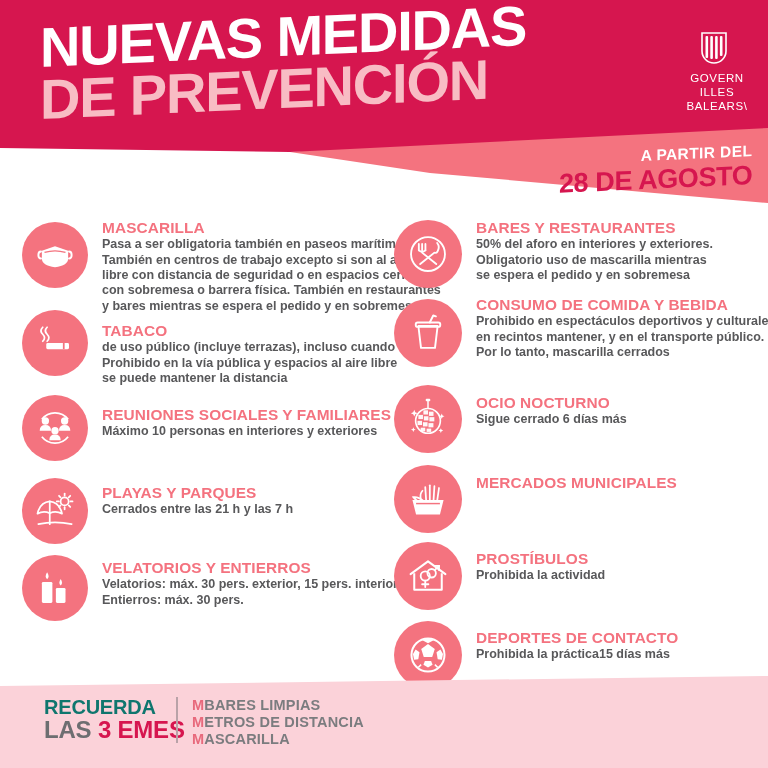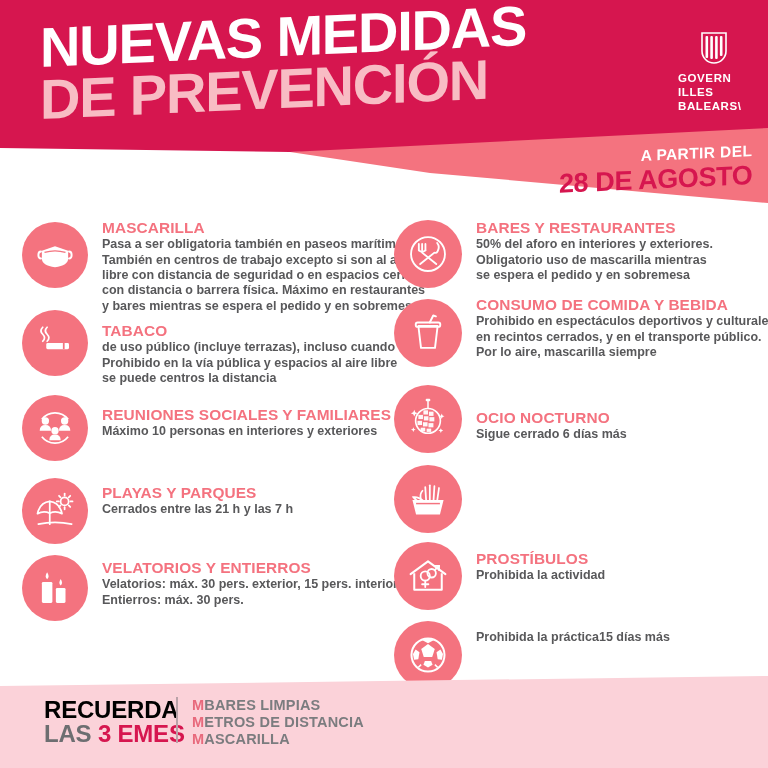--- a/index.html
+++ b/index.html
@@ -34,21 +34,21 @@
   .title-1{color:#ffffff;}
   .title-2{color:#f8bcc4;}
 
   
   .logo-block{
     position:absolute;left:672px;top:32px;width:84px;text-align:center;
   }
   .logo-shield{display:block;margin:0 auto 7px auto;}
   .logo-text{
     color:#ffffff;font-size:11.5px;line-height:1.22;letter-spacing:0.6px;
-    font-weight:bold;text-align:left;padding-left:6px;
+    font-weight:normal;text-align:center;padding-left:6px;
   }
 
   
   .apartir-wrap{
     position:absolute;right:16px;top:143px;text-align:right;
     transform:skewY(-2.6deg);transform-origin:100% 0;
   }
   .apartir{
     color:#ffffff;font-size:15.5px;font-weight:bold;letter-spacing:0.4px;
     line-height:1;margin:0 0 3px 0;font-stretch:condensed;
@@ -79,21 +79,21 @@
     color:#58585a;font-size:12.5px;line-height:1.23;margin:0;font-weight:bold;
   }
   .item-desc span{display:block;white-space:nowrap;}
 
   
   .footer-svg{position:absolute;left:0;bottom:0;width:768px;height:92px;display:block;}
   .footer-inner{position:absolute;left:0;bottom:0;width:768px;height:92px;}
   .rec-left{
     position:absolute;left:44px;top:22px;line-height:0.98;
   }
-  .rec-l1{color:#000000;font-size:24px;font-weight:bold;letter-spacing:-0.2px;font-stretch:condensed;}
+  .rec-l1{color:#0f766e;font-size:20px;font-weight:bold;letter-spacing:-0.2px;font-stretch:condensed;}
   .rec-l2{color:#6d6e71;font-size:24px;font-weight:bold;letter-spacing:-0.2px;font-stretch:condensed;}
   .rec-l2 .emes{color:#d6164f;}
   .rec-divider{
     position:absolute;left:176px;top:21px;width:2px;height:46px;background:#b9a2a8;
   }
   .rec-right{
     position:absolute;left:192px;top:21px;line-height:1.18;
   }
   .eme-line{font-size:14.5px;font-weight:bold;letter-spacing:0.2px;color:#7b7c7f;font-stretch:condensed;white-space:nowrap;}
   .eme-line .m{color:#e8697c;}
@@ -146,40 +146,40 @@
       <path d="M9 19 L24 14 L39 19 L39 28 Q39 36 24 38 Q9 36 9 28 Z" fill="#ffffff"></path>
       <path d="M12 21 Q24 17.5 36 21" fill="none" stroke="#f4737f" stroke-width="1.6"></path>
     </svg>
         </div>
         <div class="item-body" style="position: absolute; left: 80px; top: 5px; right: 0px;">
           <div class="item-title">MASCARILLA</div>
           <div class="item-desc">
             <span>Pasa a ser obligatoria también en paseos marítimos.</span>
             <span>También en centros de trabajo excepto si son al aire</span>
             <span>libre con distancia de seguridad o en espacios cerrados</span>
-            <span>con distancia o barrera física. Máximo en restaurantes</span>
+            <span>con sobremesa o barrera física. También en restaurantes</span>
             <span>y bares mientras se espera el pedido y en sobremesa</span>
           </div>
         </div>
       </div>
       <div class="item" style="position: absolute; left: 0px; top: 0px; width: 100%;">
         <div class="item-icon" style="width: 66px; height: 66px; top: 95px;">
           <svg viewBox="0 0 48 48" width="42" height="42">
       <rect x="14" y="24" width="26" height="7" rx="1.6" fill="#ffffff"></rect>
       <rect x="33" y="24" width="2" height="7" fill="#f4737f"></rect>
       <path d="M10 22 q4 -4 0 -8 q-4 -4 0 -8" fill="none" stroke="#ffffff" stroke-width="2" stroke-linecap="round"></path>
       <path d="M15 22 q4 -4 0 -8 q-4 -4 0 -8" fill="none" stroke="#ffffff" stroke-width="2" stroke-linecap="round"></path>
     </svg>
         </div>
         <div class="item-body" style="position: absolute; left: 80px; top: 108px; right: 0px;">
           <div class="item-title">TABACO</div>
           <div class="item-desc">
             <span>de uso público (incluye terrazas), incluso cuando</span>
             <span>Prohibido en la vía pública y espacios al aire libre</span>
-            <span>se puede centros la distancia</span>
+            <span>se puede mantener la distancia</span>
           </div>
         </div>
       </div>
       <div class="item" style="position: absolute; left: 0px; top: 0px; width: 100%;">
         <div class="item-icon" style="width: 66px; height: 66px; top: 180px;">
           <svg viewBox="0 0 48 48" width="42" height="42">
       <path d="M9 14 A19 19 0 0 1 39 14" fill="none" stroke="#ffffff" stroke-width="2"></path>
       <path d="M9 34 A19 19 0 0 0 39 34" fill="none" stroke="#ffffff" stroke-width="2"></path>
       <circle cx="13" cy="16" r="4.2" fill="#ffffff"></circle>
       <path d="M6.5 27 q0 -6.5 6.5 -6.5 q6.5 0 6.5 6.5 z" fill="#ffffff"></path>
@@ -273,22 +273,22 @@
           <svg viewBox="0 0 48 48" width="42" height="42">
       <path d="M13 16 L16 41 L32 41 L35 16 Z" fill="none" stroke="#ffffff" stroke-width="2.2" stroke-linejoin="round"></path>
       <rect x="10" y="12" width="28" height="5" rx="2.2" fill="none" stroke="#ffffff" stroke-width="2.2"></rect>
       <path d="M26 12 L30 4 L33 5" fill="none" stroke="#ffffff" stroke-width="2.2" stroke-linecap="round" stroke-linejoin="round"></path>
     </svg>
         </div>
         <div class="item-body" style="position: absolute; left: 82px; top: 82px; right: 0px;">
           <div class="item-title">CONSUMO DE COMIDA Y BEBIDA</div>
           <div class="item-desc">
             <span>Prohibido en espectáculos deportivos y culturales</span>
-            <span>en recintos cerrados, y en el transporte público.</span>
-            <span>Por lo aire, mascarilla siempre</span>
+            <span>en recintos mantener, y en el transporte público.</span>
+            <span>Por lo tanto, mascarilla cerrados</span>
           </div>
         </div>
       </div>
       <div class="item" style="position: absolute; left: 0px; top: 0px; width: 100%;">
         <div class="item-icon" style="width: 68px; height: 68px; top: 170px;">
           <svg viewBox="0 0 48 48" width="44" height="44">
       <line x1="24" y1="4" x2="24" y2="12" stroke="#ffffff" stroke-width="1.6"></line>
       <rect x="21.5" y="2" width="5" height="2.6" rx="1" fill="#ffffff"></rect>
       <circle cx="24" cy="26" r="13.5" fill="none" stroke="#ffffff" stroke-width="1.8"></circle>
       <g fill="#ffffff" opacity="0.95">
@@ -304,21 +304,21 @@
         <rect x="22.5" y="34.5" width="5" height="3.6"></rect>
       </g>
       <g fill="#ffffff">
         <path d="M9 14 l1.1 2.6 l2.6 1.1 l-2.6 1.1 l-1.1 2.6 l-1.1 -2.6 l-2.6 -1.1 l2.6 -1.1 z"></path>
         <path d="M39 18 l0.9 2.1 l2.1 0.9 l-2.1 0.9 l-0.9 2.1 l-0.9 -2.1 l-2.1 -0.9 l2.1 -0.9 z"></path>
         <path d="M38 34 l0.8 1.8 l1.8 0.8 l-1.8 0.8 l-0.8 1.8 l-0.8 -1.8 l-1.8 -0.8 l1.8 -0.8 z"></path>
         <path d="M8 33 l0.8 1.8 l1.8 0.8 l-1.8 0.8 l-0.8 1.8 l-0.8 -1.8 l-1.8 -0.8 l1.8 -0.8 z"></path>
       </g>
     </svg>
         </div>
-        <div class="item-body" style="position: absolute; left: 82px; top: 180px; right: 8px; margin-top: 15px;">
+        <div class="item-body" style="position: absolute; left: 82px; top: 180px; right: 8px;">
           <div class="item-title">OCIO NOCTURNO</div>
           <div class="item-desc">
             <span>Sigue cerrado 6 días más</span>
           </div>
         </div>
       </div>
       <div class="item" style="position: absolute; left: 0px; top: 0px; width: 100%;">
         <div class="item-icon" style="width: 68px; height: 68px; top: 250px;">
           <svg viewBox="0 0 48 48" width="44" height="44">
       <g stroke="#ffffff" stroke-width="1.9" stroke-linecap="round" fill="none">
@@ -327,20 +327,21 @@
         <line x1="34" y1="26" x2="36" y2="12"></line>
         <line x1="22" y1="26" x2="21" y2="11"></line>
         <path d="M19 26 q-6 -5 -11 -4 q3 4 8 5"></path>
         <path d="M16 24 q-1 -6 2 -9"></path>
       </g>
       <path d="M7 25 L41 25 L37 41 L11 41 Z" fill="#ffffff"></path>
       <path d="M11 29 L37 29" stroke="#f4737f" stroke-width="1.6"></path>
     </svg>
         </div>
         <div class="item-body" style="position: absolute; left: 82px; top: 260px; right: 0px;">
+          <div class="item-title">MERCADOS MUNICIPALES</div>
         </div>
       </div>
       <div class="item" style="position: absolute; left: 0px; top: 0px; width: 100%;">
         <div class="item-icon" style="width: 68px; height: 68px; top: 327px;">
           <svg viewBox="0 0 48 48" width="44" height="44">
       <path d="M5 22 L24 8 L43 22" fill="none" stroke="#ffffff" stroke-width="2.2" stroke-linejoin="round" stroke-linecap="round"></path>
       <path d="M9 21 L9 39 L39 39 L39 21" fill="none" stroke="#ffffff" stroke-width="2.2" stroke-linejoin="round"></path>
       <circle cx="21" cy="24" r="5" fill="none" stroke="#ffffff" stroke-width="2"></circle>
       <line x1="21" y1="29" x2="21" y2="36" stroke="#ffffff" stroke-width="2" stroke-linecap="round"></line>
       <line x1="17.6" y1="33" x2="24.4" y2="33" stroke="#ffffff" stroke-width="2" stroke-linecap="round"></line>
@@ -369,20 +370,21 @@
         <path d="M19 34.5 l5 3 l5 -3 l-1.6 -4 h-6.8 z"></path>
         <path d="M24 6.2 a18 18 0 0 0 -6.6 1.3 l6.6 3.6 l6.6 -3.6 a18 18 0 0 0 -6.6 -1.3 z"></path>
       </g>
       <g fill="none" stroke="#ffffff" stroke-width="1.6">
         <path d="M13.5 37.5 l3 -3"></path>
               <path d="M34.5 37.5 l-3 -3"></path>
       </g>
     </svg>
         </div>
         <div class="item-body" style="position: absolute; left: 82px; top: 415px; right: 0px;">
+          <div class="item-title">DEPORTES DE CONTACTO</div>
           <div class="item-desc">
             <span>Prohibida la práctica15 días más</span>
           </div>
         </div>
       </div>
     </div>
 
   <svg class="footer-svg" viewBox="0 0 768 92" preserveAspectRatio="none">
     <polygon points="0,10 768,0 768,92 0,92" fill="#fbd2d9"></polygon>
   </svg>

